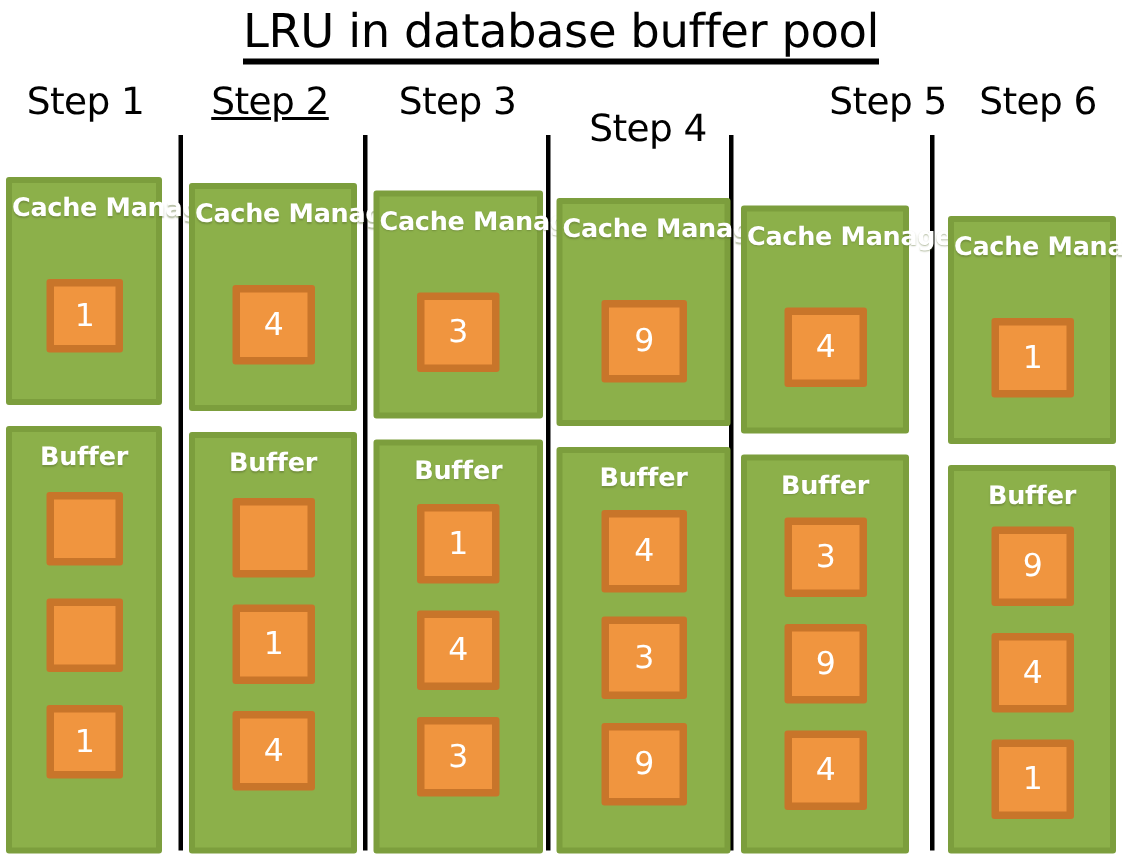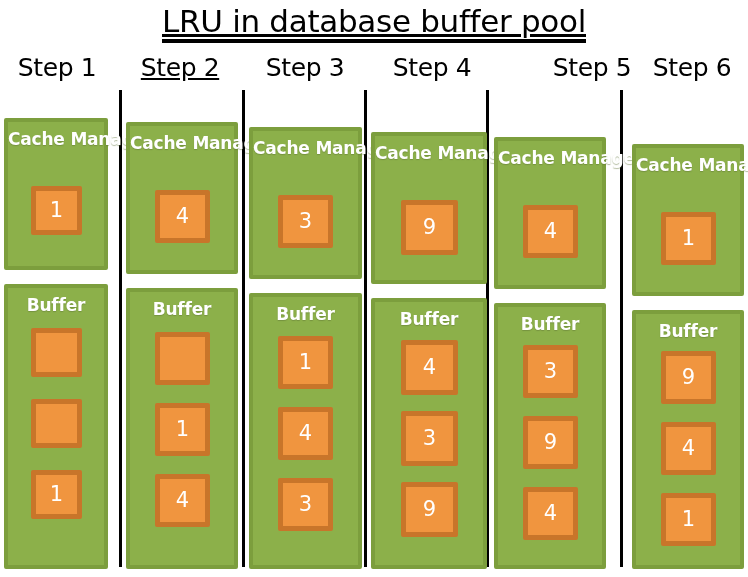--- a/index.html
+++ b/index.html
@@ -18,21 +18,20 @@
   
   #title-wrap {
     position: absolute;
     left: 0;
     top: 0;
     width: 748px;
     height: 48px;
     display: flex;
     align-items: center;
     justify-content: center;
-    text-decoration: underline;
   }
   #page-title {
     font-family: "DejaVu Sans", sans-serif;
     font-size: 31px;
     font-weight: 400;
     color: #000000;
     letter-spacing: -0.3px;
     line-height: 1;
     border-bottom: 4px solid #000000;
     padding-bottom: 2px;
@@ -123,21 +122,21 @@
 <body>
 
 <div id="title-wrap">
   <div id="page-title">LRU in database buffer pool</div>
 </div>
 
 <div id="steps-row">
     <div class="step-label" style="left: -3px; width: 120px;">Step 1</div>
     <div class="step-label" style="left: 120px; width: 120px; text-decoration: underline;">Step 2</div>
     <div class="step-label" style="left: 245px; width: 120px;">Step 3</div>
-    <div class="step-label" style="left: 372px; width: 120px;">Step 4</div>
+    <div class="step-label" style="left: 372px; width: 120px; margin-top: 18px;">Step 4</div>
     <div class="step-label" style="left: 532px; width: 120px;">Step 5</div>
     <div class="step-label" style="left: 632px; width: 120px;">Step 6</div>
   </div>
 
 <div id="dividers">
     <div class="divider" style="left: 119px;"></div>
     <div class="divider" style="left: 242px;"></div>
     <div class="divider" style="left: 364px;"></div>
     <div class="divider" style="left: 486px;"></div>
     <div class="divider" style="left: 620px;"></div>

